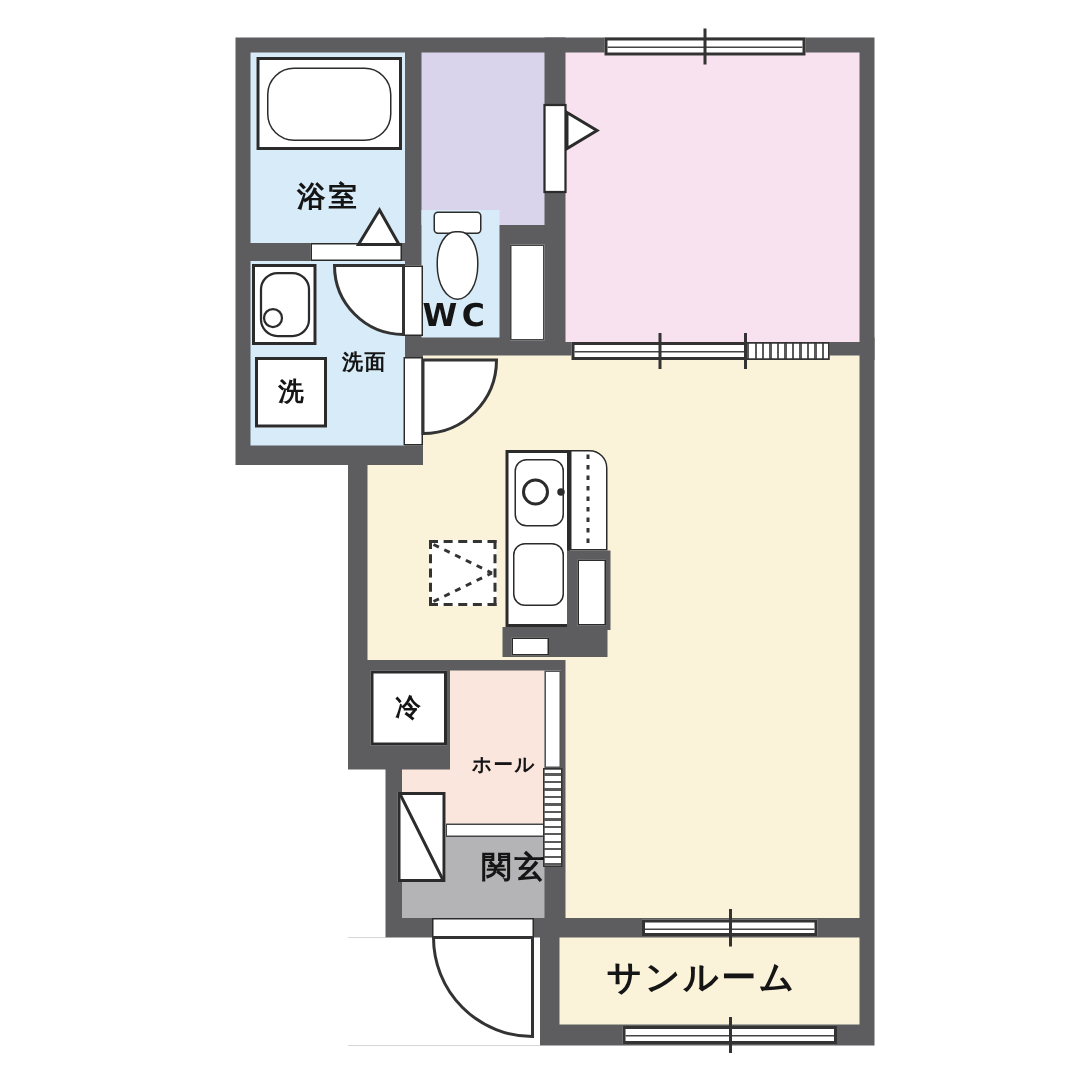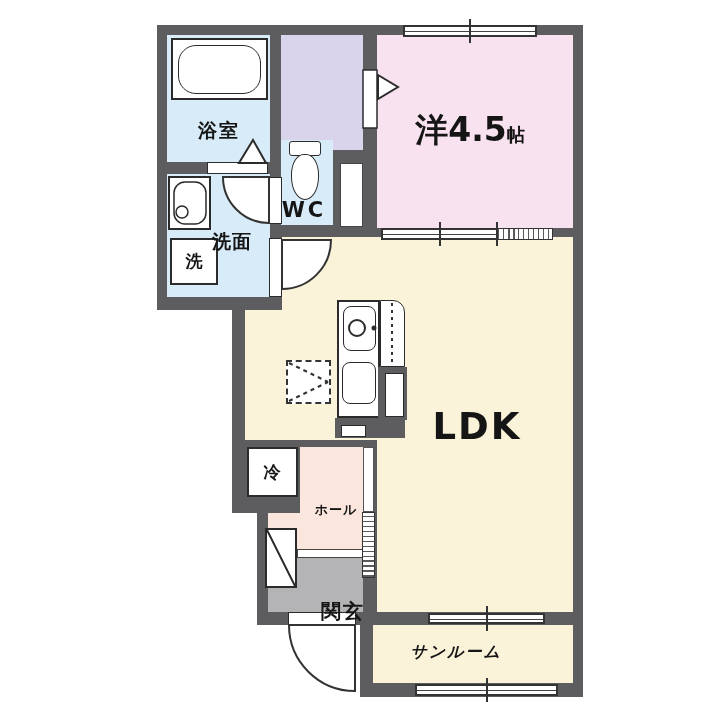--- a/index.html
+++ b/index.html
@@ -109,24 +109,20 @@
     <line x1="267" y1="530" x2="295" y2="586" stroke="#2b2b2b" stroke-width="2"></line>
     <rect x="174" y="182" width="32" height="42" rx="11" fill="none" stroke="#2b2b2b" stroke-width="1.5"></rect>
     <circle cx="182" cy="212" r="6" fill="#fff" stroke="#2b2b2b" stroke-width="1.5"></circle>
     <circle cx="357" cy="328" r="8" fill="#fff" stroke="#2b2b2b" stroke-width="2"></circle>
     <circle cx="374" cy="328" r="2.5" fill="#2b2b2b"></circle>
     <line x1="392" y1="303" x2="392" y2="364" stroke="#333" stroke-width="2" stroke-dasharray="3,4"></line>
   </svg>
 
   <div class="lbl" style="left:219px;top:131px;font-size:19px;letter-spacing:2px;">浴室</div>
   <div class="lbl" style="left:304px;top:210px;font-size:21px;letter-spacing:3px;">WC</div>
-  <div class="lbl" style="left:232px;top:242px;font-size:19px;letter-spacing:1px;">洗面</div>
+  <div class="lbl" style="left:243px;top:242px;font-size:14px;letter-spacing:1px;">洗面</div>
   <div class="lbl" style="left:194px;top:261px;font-size:17px;">洗</div>
-  <div class="lbl" style="left:470px;top:130px;font-size:33px;">
-    <span>洋4.5</span><span class="unit">帖</span>
-  </div>
-  <div class="lbl" style="left:477px;top:426px;font-size:37px;letter-spacing:2px;">LDK</div>
   <div class="lbl" style="left:272px;top:472px;font-size:17px;">冷</div>
   <div class="lbl" style="left:336px;top:510px;font-size:13px;letter-spacing:1px;">ホール</div>
-  <div class="lbl" style="left:333px;top:611px;font-size:20px;letter-spacing:2px;padding-left:20px;">関玄</div>
-  <div class="lbl" style="left:456px;top:652px;font-size:16px;letter-spacing:2px;font-style:italic;">サンルーム</div>
+  <div class="lbl" style="left:333px;top:578px;font-size:20px;letter-spacing:2px;padding-left:20px;">関玄</div>
+  <div class="lbl" style="left:468px;top:652px;font-size:23px;letter-spacing:2px;">サンルーム</div>
 
 </div>
 
 </body></html>

